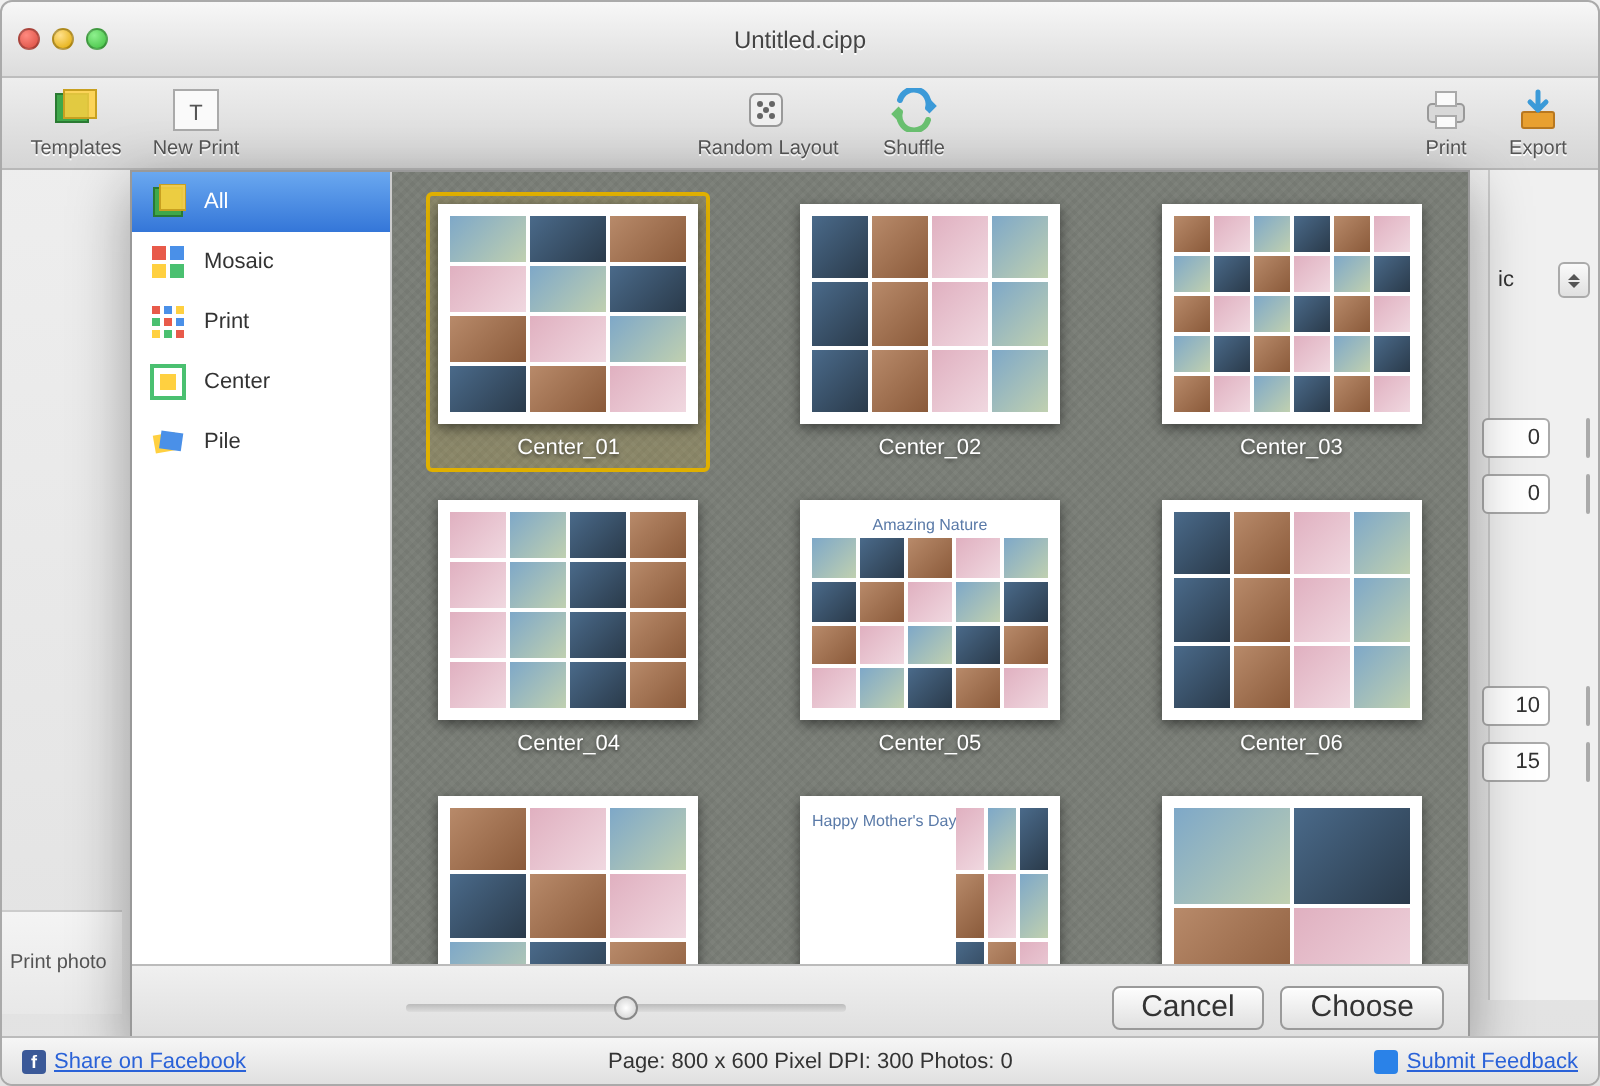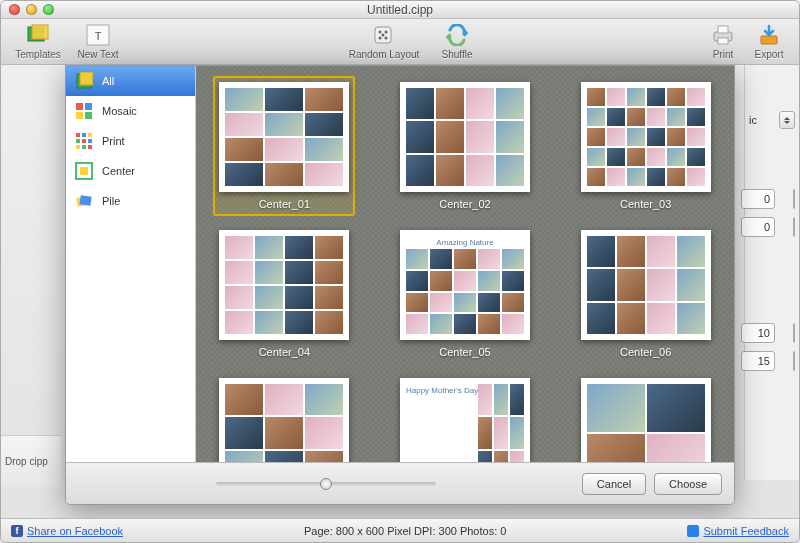--- a/index.html
+++ b/index.html
@@ -11,21 +11,21 @@
     --gold:#e0b000;
     --text:#333;
     --muted:#6b6b6b;
     --linen:#7a7e77;
     --link:#2a62d8;
     --panel-bg:#f8f8f8;
   }
   *{box-sizing:border-box;font-family:"Lucida Grande","Helvetica Neue",Arial,sans-serif;font-size:11px;color:var(--text);}
   body{margin:0;width:800px;height:543px;background:linear-gradient(#f0f0f0,#e2e2e2);overflow:hidden;position:relative;border:1px solid #aaa;border-radius:6px;}
   
-  .titlebar{height:18px;background:linear-gradient(#f7f7f7,#dcdcdc);border-bottom:1px solid #bdbdbd;display:flex;align-items:center;position:relative;border-radius:6px 6px 0 0;}
+  .titlebar{height:38px;background:linear-gradient(#f7f7f7,#dcdcdc);border-bottom:1px solid #bdbdbd;display:flex;align-items:center;position:relative;border-radius:6px 6px 0 0;}
   .traffic{position:absolute;left:8px;display:flex;gap:6px;}
   .dot{width:11px;height:11px;border-radius:50%;border:1px solid rgba(0,0,0,.25);}
   .dot.r{background:radial-gradient(circle at 35% 30%,#ff8a80,#d94a3e);}
   .dot.y{background:radial-gradient(circle at 35% 30%,#ffe08a,#e0a800);}
   .dot.g{background:radial-gradient(circle at 35% 30%,#8ef08e,#3fbf3f);}
   .title{margin:0 auto;color:#444;font-size:12px;text-shadow:0 1px 0 #fff;}
   
   .toolbar{height:46px;background:linear-gradient(#eee,#d5d5d5);border-bottom:1px solid #b8b8b8;display:flex;align-items:center;padding:0 10px;gap:6px;}
   .tb-btn{display:flex;flex-direction:column;align-items:center;width:54px;color:#555;cursor:default;}
   .tb-btn .ico{width:28px;height:24px;display:flex;align-items:center;justify-content:center;margin-bottom:2px;}
@@ -52,21 +52,21 @@
   .cell{background:linear-gradient(135deg,#7ea8c8,#c0d0b0);}
   .cell.b{background:linear-gradient(135deg,#4a6a8a,#2a3a4a);}
   .cell.w{background:linear-gradient(135deg,#b88a6a,#8a5a3a);}
   .cell.p{background:linear-gradient(135deg,#e0b0c0,#f0d8e0);}
   .tpl-name{color:#fff;font-size:11px;margin-top:6px;text-shadow:0 1px 2px rgba(0,0,0,.6);}
   
   .dlg-foot{height:42px;background:linear-gradient(#f0f0f0,#dcdcdc);border-top:1px solid #bbb;display:flex;align-items:center;padding:0 12px;gap:8px;}
   .zoom{flex:1;display:flex;justify-content:center;}
   .slider{width:220px;appearance:none;height:4px;background:linear-gradient(#bbb,#ddd);border-radius:2px;outline:none;}
   .slider::-webkit-slider-thumb{appearance:none;width:12px;height:12px;border-radius:50%;background:radial-gradient(#fff,#ccc);border:1px solid #888;}
-  .btn{height:22px;padding:0 14px;background:linear-gradient(#fdfdfd,#e0e0e0);border:1px solid #9a9a9a;border-radius:4px;font-size:11px;color:#333;box-shadow:0 1px 0 #fff inset;}
+  .btn{height:22px;padding:0 14px;background:linear-gradient(#fdfdfd,#e0e0e0);border:1px solid #9a9a9a;border-radius:4px;font-size:15px;color:#333;box-shadow:0 1px 0 #fff inset;}
   
   .inspector{position:absolute;right:0;top:0;width:55px;height:415px;background:#f0f0f0;border-left:1px solid #ccc;padding:4px;display:flex;flex-direction:column;gap:8px;}
   .field{display:flex;align-items:center;justify-content:flex-end;gap:18px;}
   .numbox{width:34px;height:20px;border:1px solid #aaa;background:#fff;border-radius:3px;text-align:right;padding:0 4px;font-size:11px;}
   .step{width:12px;height:20px;display:flex;flex-direction:column;border:1px solid #aaa;border-radius:3px;overflow:hidden;background:linear-gradient(#fafafa,#e5e5e5);}
   .step div{flex:1;display:flex;align-items:center;justify-content:center;font-size:6px;color:#555;}
   .step div:first-child{border-bottom:1px solid #ccc;}
   .drop{position:absolute;left:0;top:370px;width:60px;padding:20px 4px;background:linear-gradient(#f4f4f4,#e8e8e8);border-top:1px solid #ccc;color:#555;font-size:10px;}
   
   .status{position:absolute;bottom:0;left:0;right:0;height:24px;background:linear-gradient(#f6f6f6,#e0e0e0);border-top:1px solid #bbb;display:flex;align-items:center;padding:0 10px;color:#555;font-size:10px;}
@@ -102,21 +102,21 @@
     </div>
     <span>Templates</span>
   </div>
   <div class="tb-btn">
     <div class="ico">
       <svg width="24" height="22">
           <rect x="1" y="1" width="22" height="20" fill="#fafafa" stroke="#aaa"></rect>
           <text x="12" y="16" text-anchor="middle" font-size="14" fill="#555" font-family="serif">T</text>
         </svg>
     </div>
-    <span>New Text</span>
+    <span>New Print</span>
   </div>
   <div class="spacer"></div>
   <div class="tb-btn" style="width:80px">
     <div class="ico">
       <svg width="24" height="22">
           <rect x="3" y="3" width="16" height="16" rx="3" fill="#f0f0f0" stroke="#999"></rect>
           <circle cx="8" cy="8" r="1.5" fill="#666"></circle>
           <circle cx="14" cy="8" r="1.5" fill="#666"></circle>
           <circle cx="8" cy="14" r="1.5" fill="#666"></circle>
           <circle cx="14" cy="14" r="1.5" fill="#666"></circle>
@@ -190,21 +190,21 @@
       </div>
     <div class="field">
         <input class="numbox" value="15" style="">
         <div class="step">
           <div>▲</div>
           <div>▼</div>
         </div>
       </div>
   </div>
 
-  <div class="drop">Drop cipp</div>
+  <div class="drop">Print photo</div>
 
   <div class="dialog">
     <div class="dialog-body">
 
       <div class="sidecat" id="catlist">
           <div class="cat sel">
             <div class="cico">
               <svg width="18" height="18">
                 <rect x="2" y="2" width="14" height="14" fill="#3fa84a" stroke="#2a7a32"></rect>
                 <rect x="5" y="0" width="13" height="13" fill="#ffd040" stroke="#c8a020" fill-opacity=".9"></rect>

